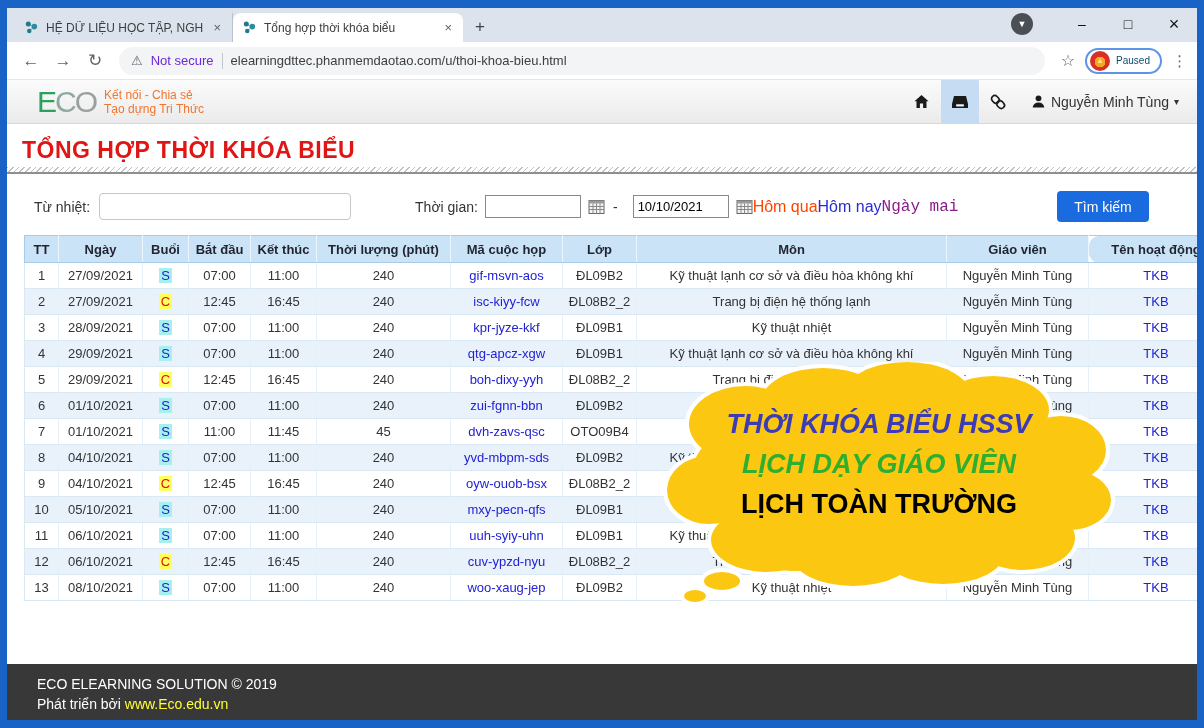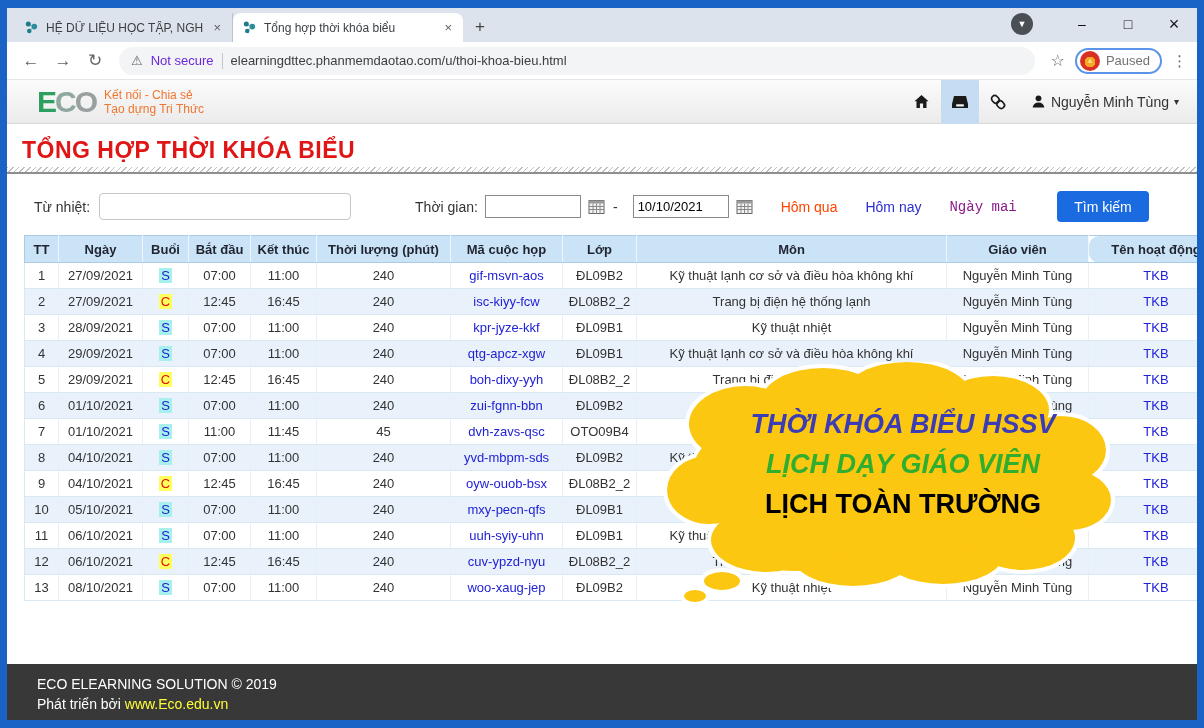--- a/index.html
+++ b/index.html
@@ -25,28 +25,28 @@
   .navbtn{font-size:17px;color:#5f6368;width:28px;text-align:center;}
   .omnibox{flex:1;height:28px;background:#f2f4f6;border-radius:14px;display:flex;align-items:center;padding:0 12px;gap:8px;margin:0 6px;}
   .warn-ic{font-size:13px;color:#5f6368;}
   .sec-label{font-size:13px;color:#6d28d9;}
   .om-sep{width:1px;height:16px;background:#c4c8cd;}
   .url-text{font-size:13px;color:#3c4043;}
   .star-btn{font-size:16px;color:#5f6368;margin:0 6px;}
   .paused-pill{height:26px;border:2px solid #5b94e8;border-radius:14px;background:#fff;display:flex;align-items:center;gap:6px;padding:0 10px 0 3px;}
   .paused-avatar{width:20px;height:20px;border-radius:50%;background:radial-gradient(circle at 50% 55%, #f5a623 0 35%, #d93025 36% 100%);
     display:flex;align-items:center;justify-content:center;font-size:8px;color:#ffe082;}
-  .paused-txt{font-size:13px;color:#737373;}
+  .paused-txt{font-size:10px;color:#0c4a6e;}
   .kebab{font-size:15px;color:#5f6368;margin-left:6px;}
 
   
   .siteheader{height:44px;flex:0 0 auto;background:linear-gradient(#fbfbfb,#ebebeb);border-bottom:1px solid #d8d8d8;
     display:flex;align-items:center;padding-left:30px;}
   .logo{display:flex;align-items:center;gap:8px;}
-  .logo-word{font-size:30px;font-weight:bold;letter-spacing:-2px;line-height:30px;}
+  .logo-word{font-size:30px;font-weight:normal;letter-spacing:-2px;line-height:30px;}
   .logo-word .l1{color:#2ca05f;} .logo-word .l2{color:#8fa8a0;} .logo-word .l3{color:#9aa0a0;}
   .taglines{display:flex;flex-direction:column;justify-content:center;}
   .tagline{font-size:12px;color:#f0762f;line-height:14px;}
   .hdr-right{margin-left:auto;display:flex;align-items:center;height:44px;}
   .hdr-ic{width:38px;height:44px;display:flex;align-items:center;justify-content:center;}
   .hdr-ic.active{background:#c6dcf2;}
   .userbox{display:flex;align-items:center;gap:5px;margin:0 18px 0 14px;font-size:14px;color:#333;}
   .caret{font-size:10px;color:#333;}
 
   
@@ -56,21 +56,21 @@
     background:repeating-linear-gradient(135deg,#c2c2c2 0 1px,transparent 1px 4px);
     border-bottom:2px solid #8f8f8f;}
 
   .filters{display:flex;align-items:center;margin:17px 15px 13px 15px;font-size:14px;color:#333;}
   .kw-label{margin-left:12px;}
   .kw-input{width:252px;height:27px;border:1px solid #c6c6c6;border-radius:4px;margin-left:9px;padding:0 8px;font-size:13px;}
   .time-label{margin-left:64px;}
   .date-input{width:96px;height:23px;border:1px solid #8a8a8a;margin-left:7px;padding:0 4px;font-size:13px;font-family:"Liberation Sans",sans-serif;}
   .cal-btn{margin-left:7px;display:flex;align-items:center;}
   .dash{margin:0 8px;color:#333;}
-  .quick{margin-left:28px;text-decoration:none;font-size:14px;}
+  .quick{text-decoration:none;font-size:16px;}
   .quick-yest{color:#ff4400;} .quick-today{color:#2b2bd5;} .quick-tom{color:#8b1a8b;font-family:Liberation Mono, monospace;}
   .search-btn{margin-left:auto;margin-right:33px;width:92px;height:31px;background:#1b6be0;color:#fff;border:none;
     border-radius:4px;font-size:14px;font-family:"Liberation Sans",sans-serif;}
 
   table.tkb{border-collapse:collapse;margin:0 17px;width:1200px;table-layout:fixed;font-size:13px;}
   table.tkb th{height:27px;background:#cbe3f6;color:#1f2430;font-weight:bold;font-size:13px;
     border:1px solid #aacbe5;border-left:1px solid #eef6fd;border-right:1px solid #eef6fd;text-align:center;padding:0 4px;}
   table.tkb th:first-child{border-left:1px solid #aacbe5;} table.tkb th:last-child{border-right:1px solid #aacbe5;border-radius:10px;}
   table.tkb td{height:26px;color:#333;border-bottom:1px solid #d9e8f5;border-right:1px solid #e6f0f9;padding:0 4px;
     white-space:nowrap;overflow:hidden;text-align:center;}
@@ -85,21 +85,21 @@
 
   
   .footer{flex:0 0 56px;background:#383838;color:#fff;padding:10px 0 0 30px;}
   .footer-line1{font-size:14px;line-height:20px;}
   .footer-line2{font-size:14px;line-height:20px;}
   .footer-link{color:#ffff33;text-decoration:none;}
 
   
   .bubble{position:absolute;left:655px;top:362px;width:470px;height:260px;z-index:20;}
   .bubble svg{position:absolute;left:0;top:0;}
-  .bubble-text{position:absolute;left:68px;top:42px;width:360px;text-align:center;font-weight:bold;font-size:27px;line-height:40px;}
+  .bubble-text{position:absolute;left:44px;top:42px;width:360px;text-align:center;font-weight:bold;font-size:27px;line-height:40px;}
   .bubble-line1,.bubble-line2{font-style:italic;}
 </style>
 </head>
 <body>
 
 <div class="window">
   <div class="inner">
 
     <div class="tabstrip">
       <div class="tab tab-inactive">

